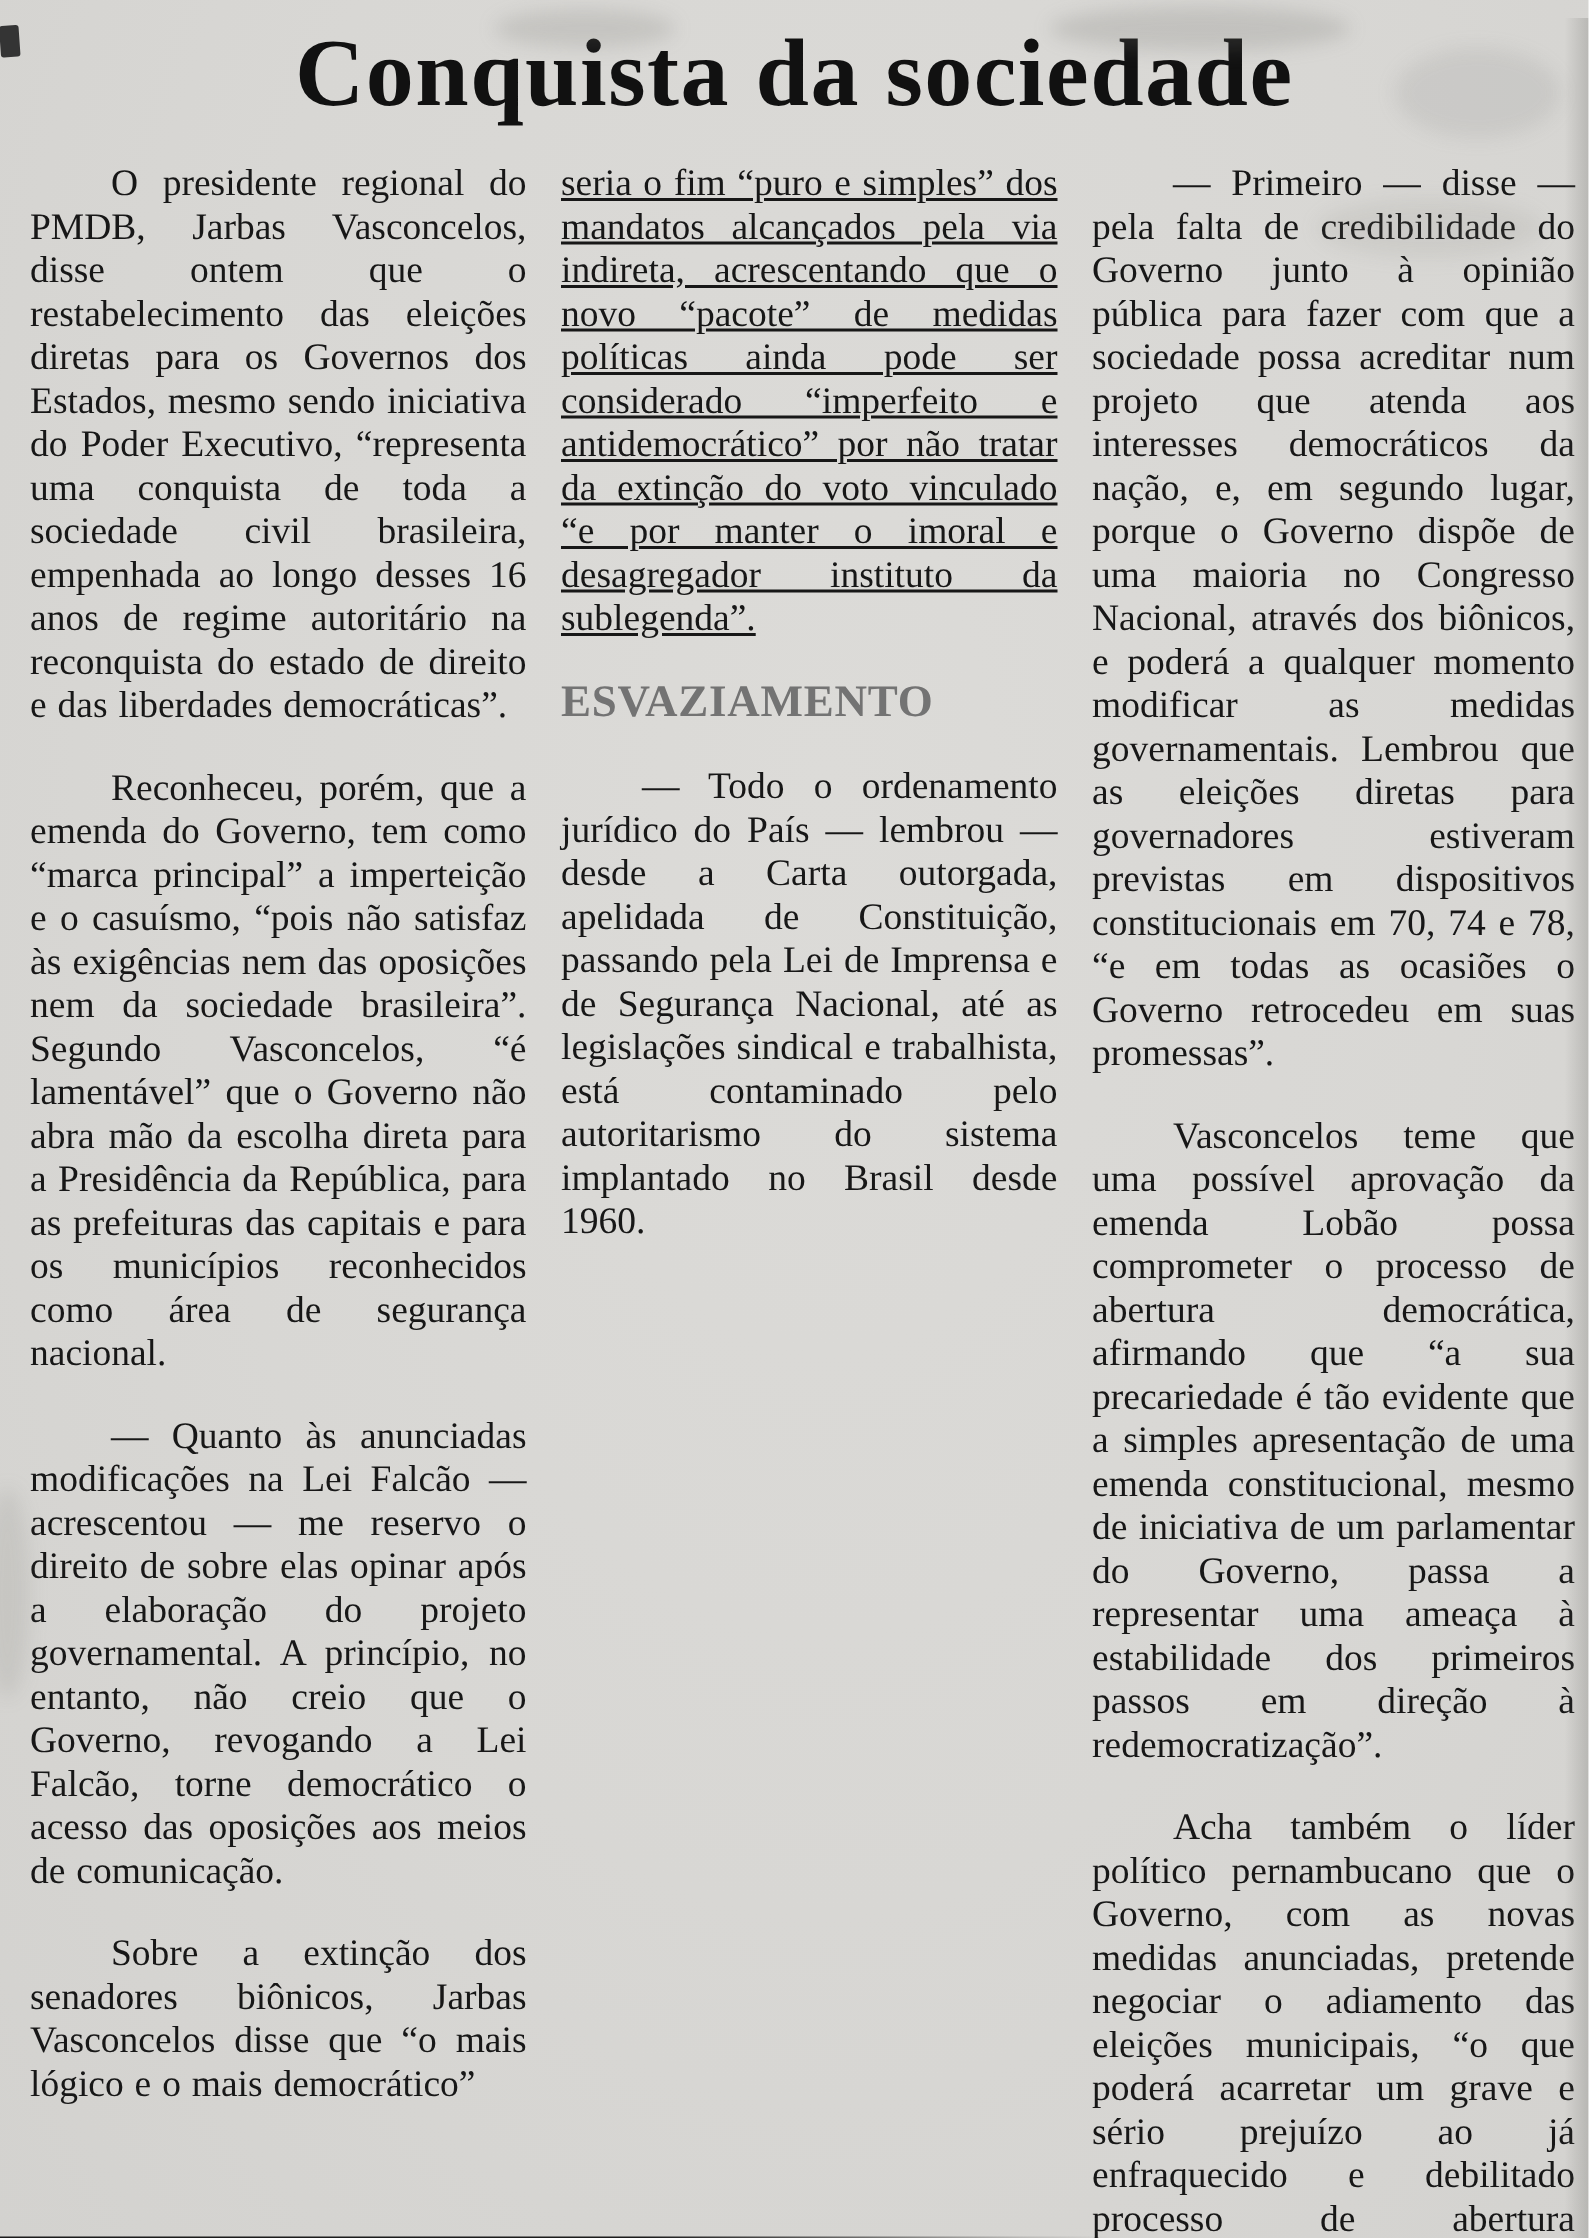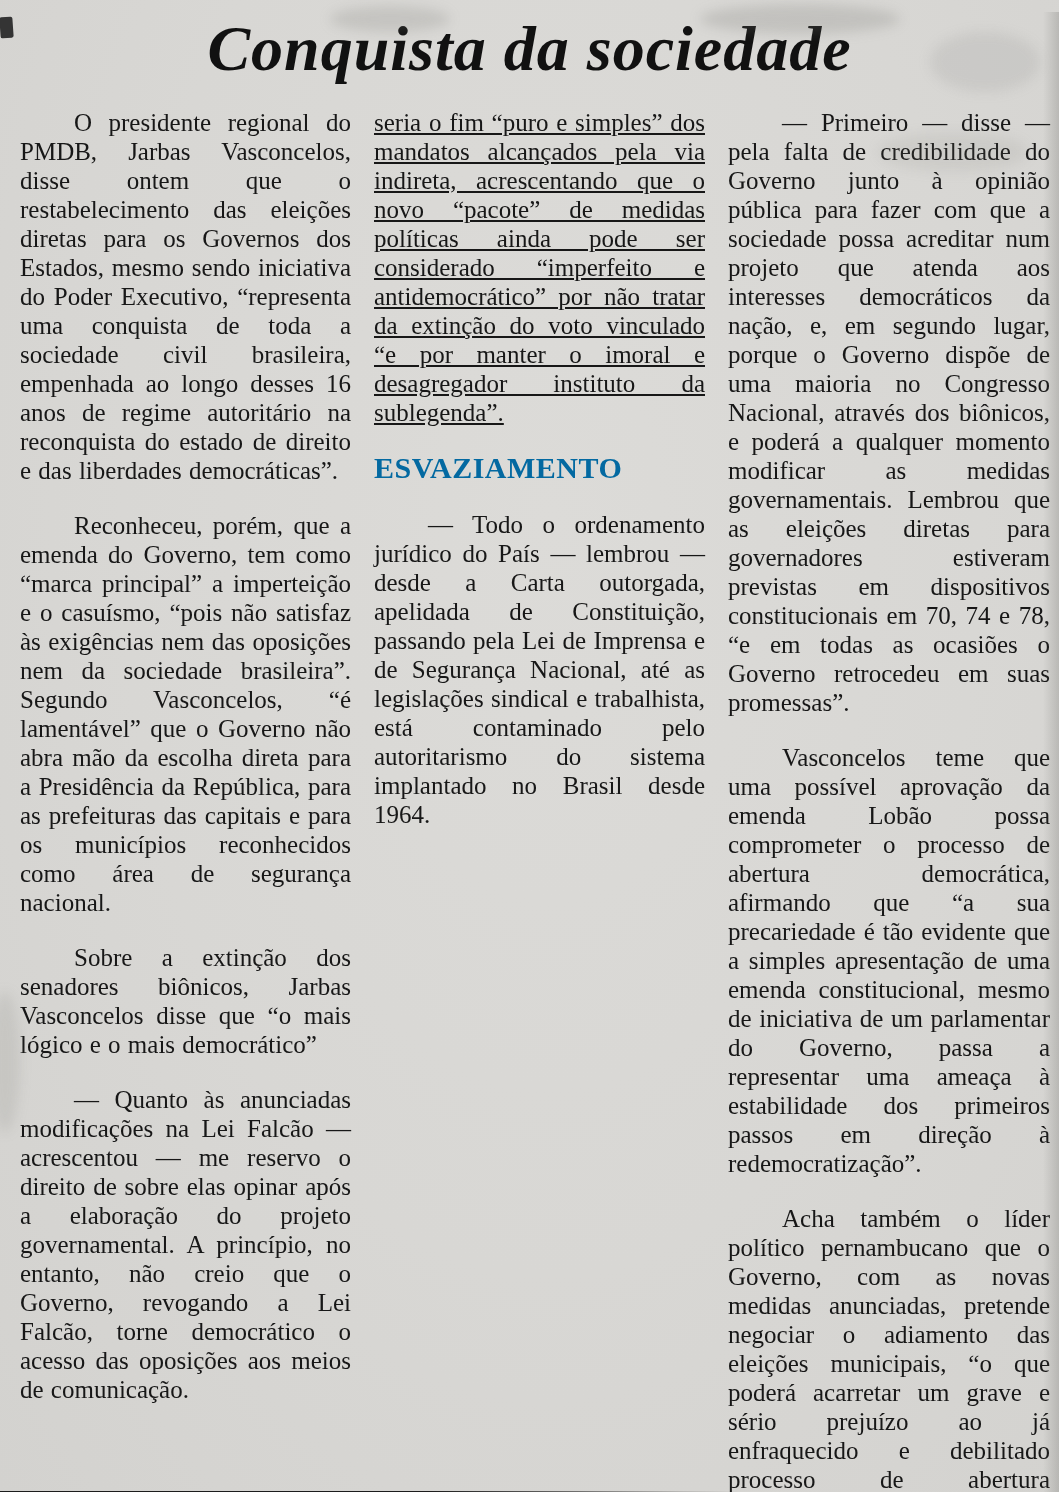--- a/index.html
+++ b/index.html
@@ -12,21 +12,20 @@
       radial-gradient(ellipse at 52% 35%, #dcdbd8 0%, #d8d7d4 55%, #d3d2cf 100%);
     font-family: "Liberation Serif", serif;
     color: #171717;
   }
   .page { position: relative; width: 100%; height: 100%; }
 
   .headline {
     margin: 12px 0 0 0;
     text-align: center;
     font-family: "Liberation Serif", serif;
-    font-style: italic;
     font-weight: 700;
     font-size: 64px;
     line-height: 1.15;
     letter-spacing: 1px;
     color: #111;
   }
 
   .cols {
     display: flex;
     gap: 23px;
@@ -49,21 +48,21 @@
   }
   .para.noindent { text-indent: 0; text-decoration: underline; }
 
   .subhead {
     font-size: 30px;
     font-weight: 700;
     letter-spacing: 0.5px;
     margin: 8px 0 28px 0;
     text-align: left;
     text-indent: 0;
-    color: #0369a1;
+    color: #737373;
   }
 
   .bottom-rule {
     position: absolute;
     left: 0;
     top: 1479px;
     width: 740px;
     height: 7px;
     background: linear-gradient(to right,
       #1c1c1c 0%, #1c1c1c 58%,
@@ -105,28 +104,28 @@
 
 <article class="page">
 
   <h1 class="headline">Conquista da sociedade</h1>
 
   <div class="cols">
 
     <section class="col">
       <p class="para">O presidente regional do PMDB, Jarbas Vasconcelos, disse ontem que o restabelecimento das eleições diretas para os Governos dos Estados, mesmo sendo iniciativa do Poder Executivo, “representa uma conquista de toda a sociedade civil brasileira, empenhada ao longo desses 16 anos de regime autoritário na reconquista do estado de direito e das liberdades democráticas”.</p>
       <p class="para">Reconheceu, porém, que a emenda do Governo, tem como “marca principal” a imperteição e o casuísmo, “pois não satisfaz às exigências nem das oposições nem da sociedade brasileira”. Segundo Vasconcelos, “é lamentável” que o Governo não abra mão da escolha direta para a Presidência da República, para as prefeituras das capitais e para os municípios reconhecidos como área de segurança nacional.</p>
+      <p class="para">— Quanto às anunciadas modificações na Lei Falcão — acrescentou — me reservo o direito de sobre elas opinar após a elaboração do projeto governamental. A princípio, no entanto, não creio que o Governo, revogando a Lei Falcão, torne democrático o acesso das oposições aos meios de comunicação.</p>
       <p class="para">Sobre a extinção dos senadores biônicos, Jarbas Vasconcelos disse que “o mais lógico e o mais democrático”</p>
-      <p class="para">— Quanto às anunciadas modificações na Lei Falcão — acrescentou — me reservo o direito de sobre elas opinar após a elaboração do projeto governamental. A princípio, no entanto, não creio que o Governo, revogando a Lei Falcão, torne democrático o acesso das oposições aos meios de comunicação.</p>
     </section>
 
     <section class="col">
       <p class="para noindent">seria o fim “puro e simples” dos mandatos alcançados pela via indireta, acrescentando que o novo “pacote” de medidas políticas ainda pode ser considerado “imperfeito e antidemocrático” por não tratar da extinção do voto vinculado “e por manter o imoral e desagregador instituto da sublegenda”.</p>
       <h2 class="subhead">ESVAZIAMENTO</h2>
-      <p class="para">— Todo o ordenamento jurídico do País — lembrou — desde a Carta outorgada, apelidada de Constituição, passando pela Lei de Imprensa e de Segurança Nacional, até as legislações sindical e trabalhista, está contaminado pelo autoritarismo do sistema implantado no Brasil desde 1964.</p>
+      <p class="para">— Todo o ordenamento jurídico do País — lembrou — desde a Carta outorgada, apelidada de Constituição, passando pela Lei de Imprensa e de Segurança Nacional, até as legislações sindical e trabalhista, está contaminado pelo autoritarismo do sistema implantado no Brasil desde 1960.</p>
     </section>
 
     <section class="col">
       <p class="para">— Primeiro — disse — pela falta de credibilidade do Governo junto à opinião pública para fazer com que a sociedade possa acreditar num projeto que atenda aos interesses democráticos da nação, e, em segundo lugar, porque o Governo dispõe de uma maioria no Congresso Nacional, através dos biônicos, e poderá a qualquer momento modificar as medidas governamentais. Lembrou que as eleições diretas para governadores estiveram previstas em dispositivos constitucionais em 70, 74 e 78, “e em todas as ocasiões o Governo retrocedeu em suas promessas”.</p>
       <p class="para">Vasconcelos teme que uma possível aprovação da emenda Lobão possa comprometer o processo de abertura democrática, afirmando que “a sua precariedade é tão evidente que a simples apresentação de uma emenda constitucional, mesmo de iniciativa de um parlamentar do Governo, passa a representar uma ameaça à estabilidade dos primeiros passos em direção à redemocratização”.</p>
       <p class="para">Acha também o líder político pernambucano que o Governo, com as novas medidas anunciadas, pretende negociar o adiamento das eleições municipais, “o que poderá acarretar um grave e sério prejuízo ao já enfraquecido e debilitado processo de abertura democrática”.</p>
     </section>
 
   </div>
 

